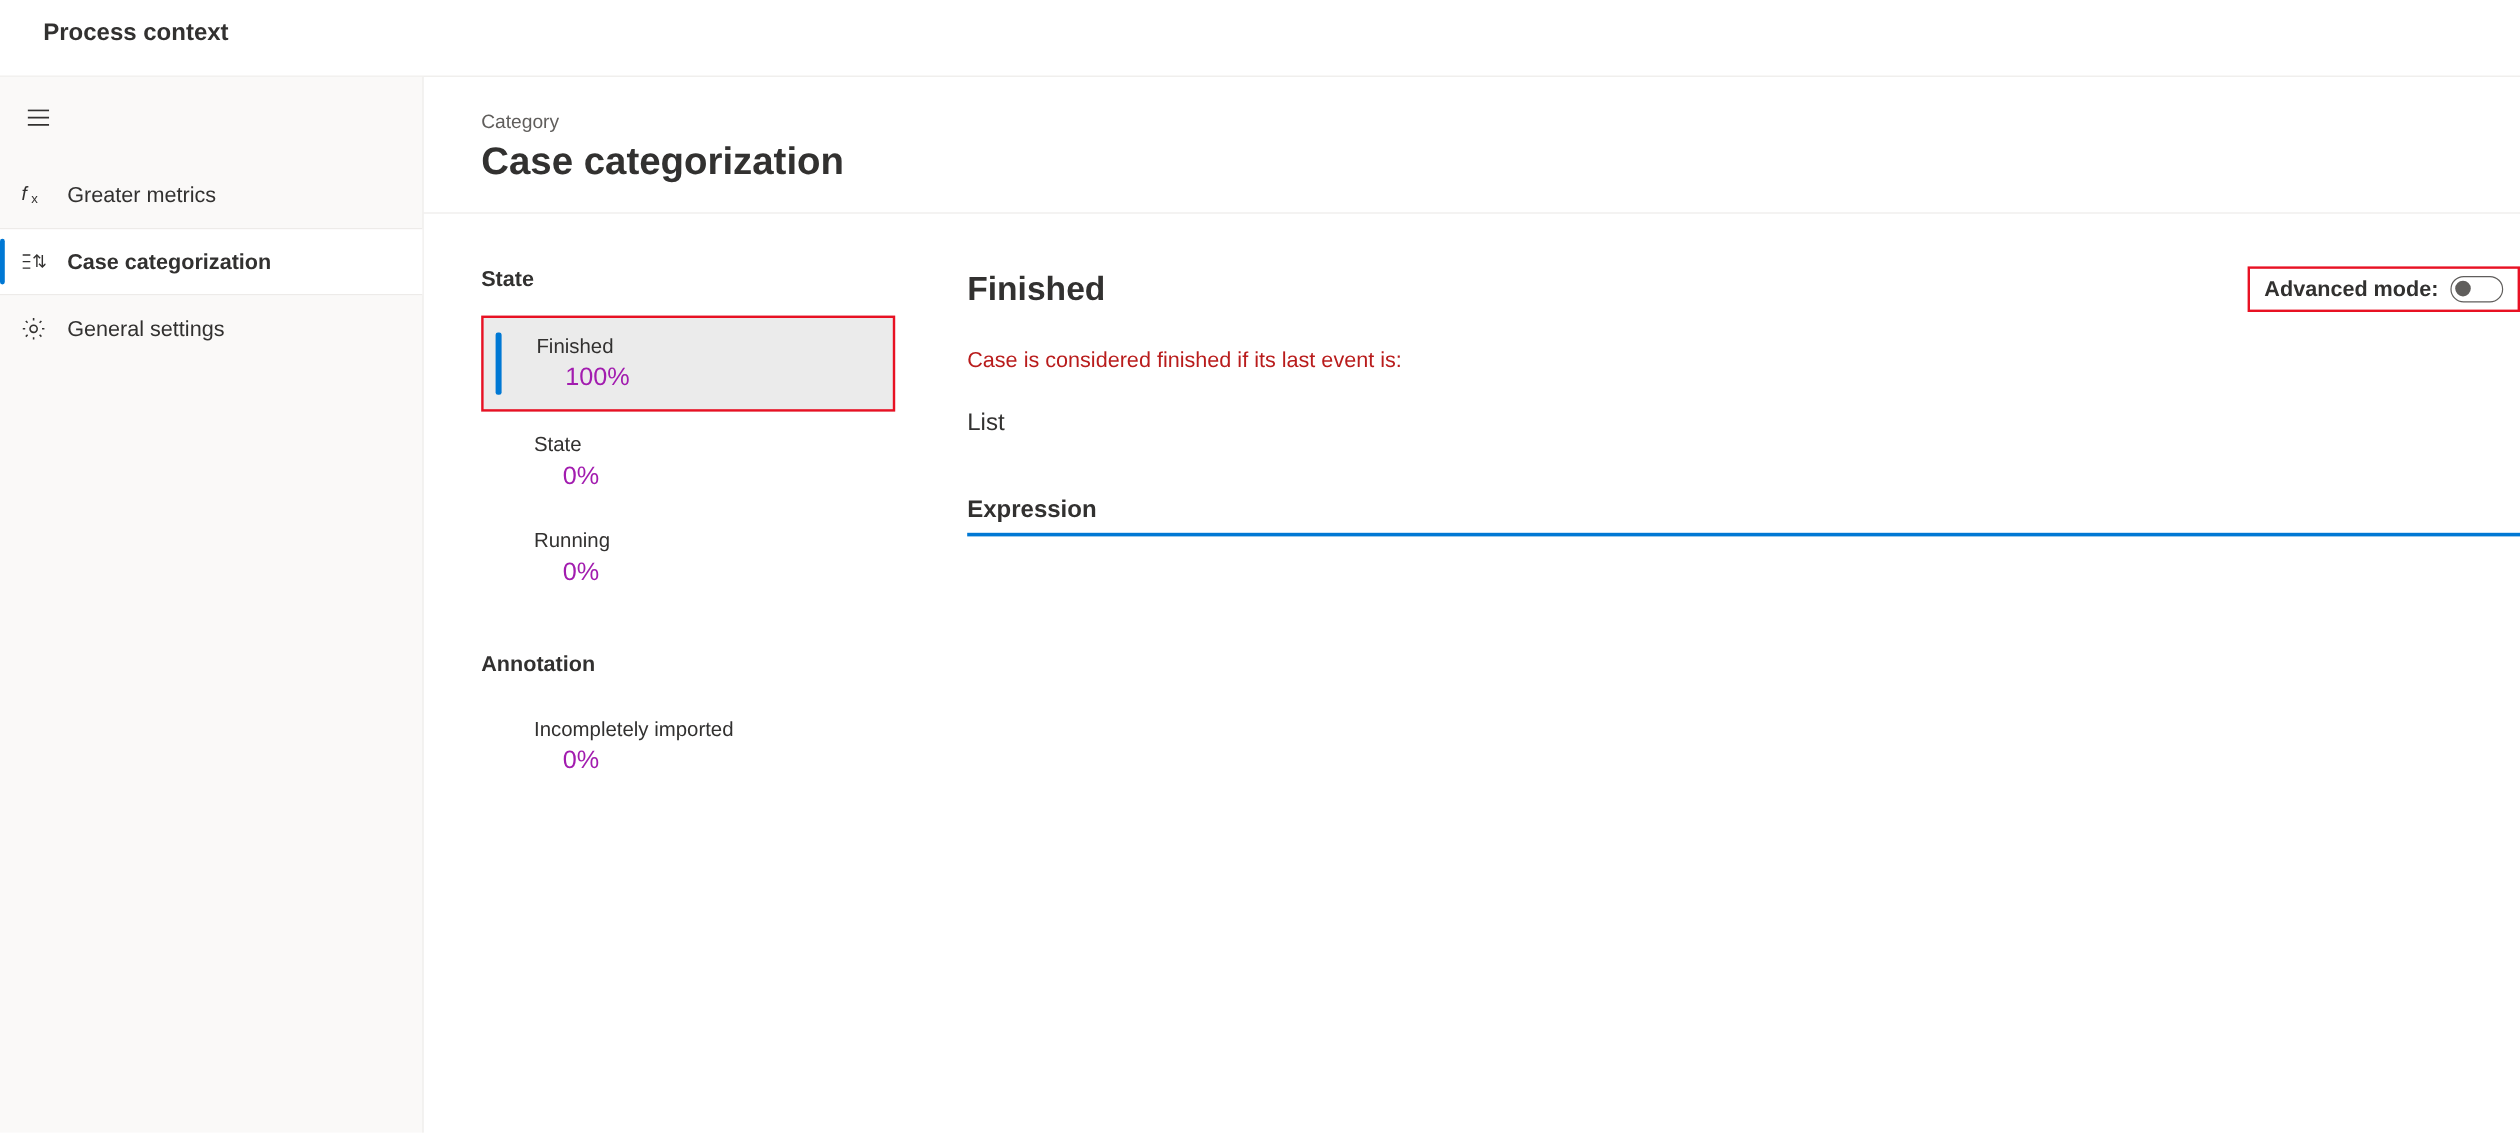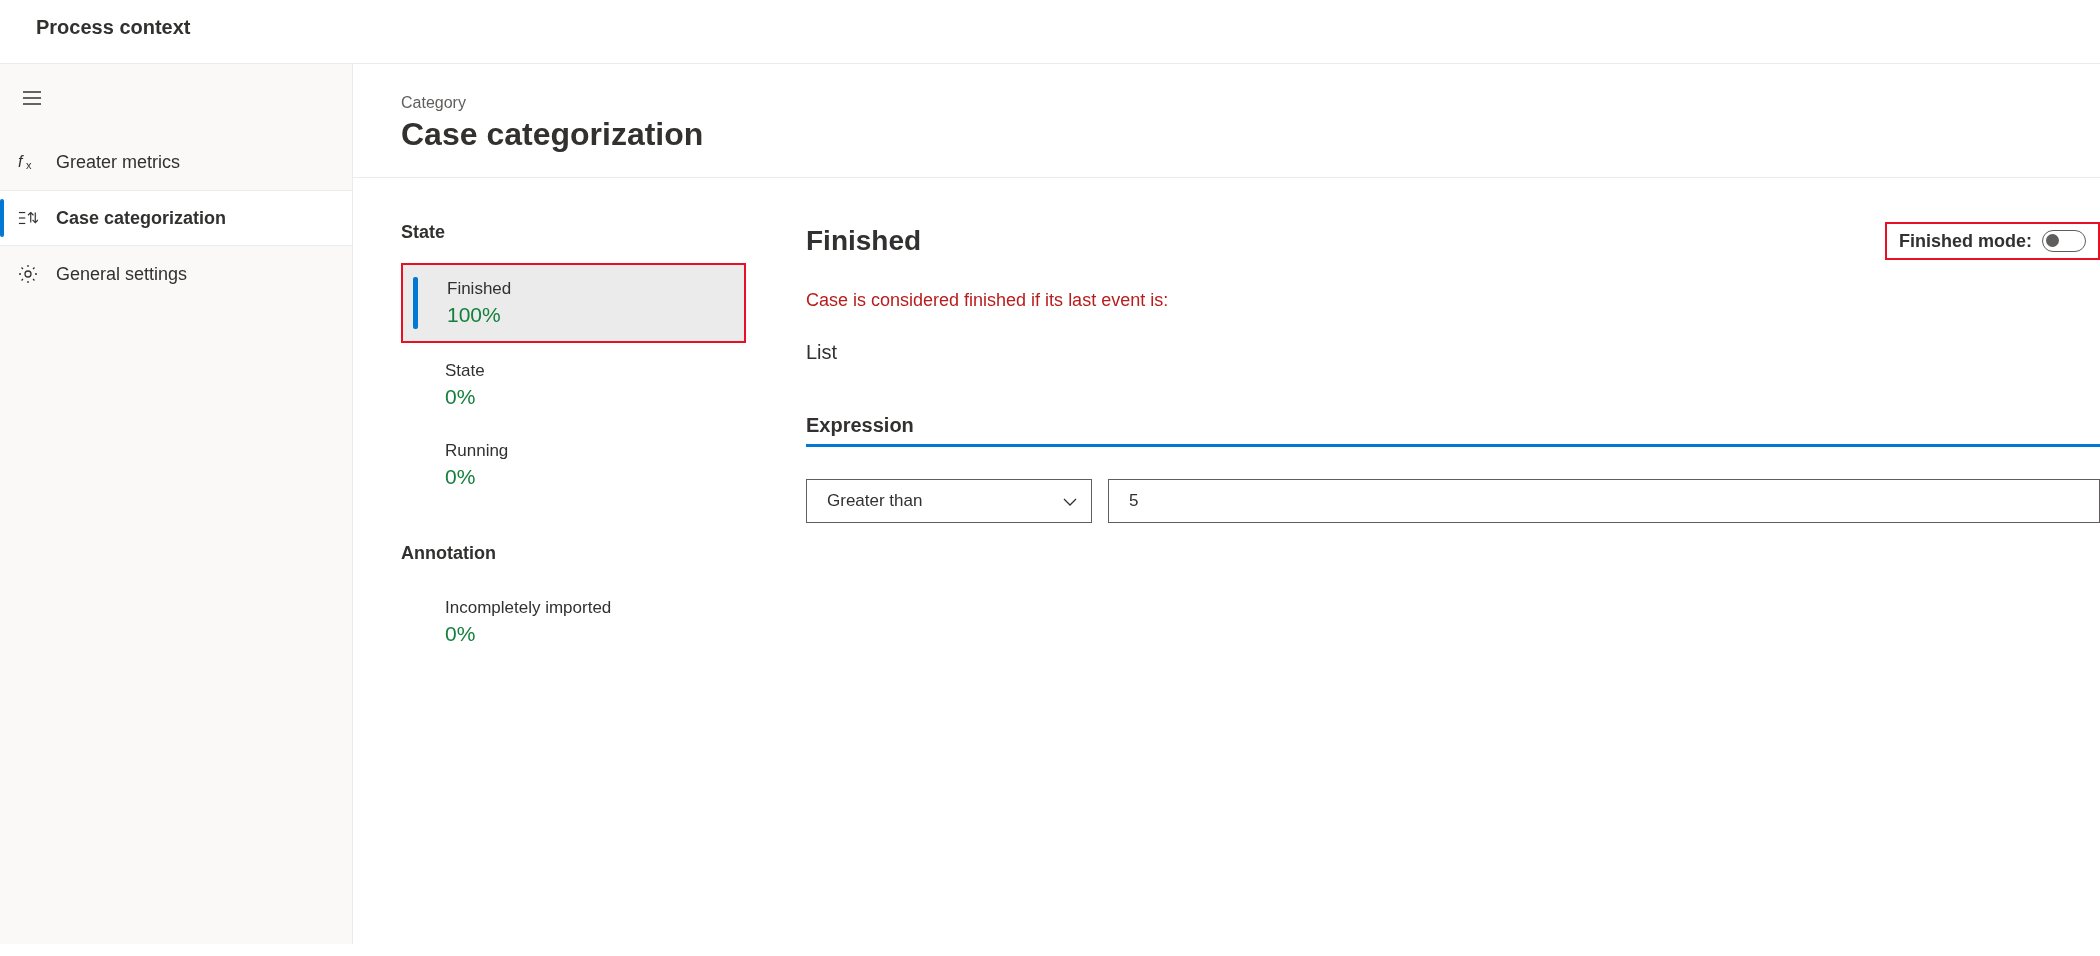--- a/index.html
+++ b/index.html
@@ -126,21 +126,22 @@
     background: #0078d4;
     border-radius: 2px;
   }
   .state-name {
     font-size: 17px;
     color: #323130;
     margin-bottom: 4px;
   }
   .state-value {
     font-size: 21px;
-    color: #15803d;
+    color: #a21caf;
+    margin-left: 24px;
   }
   .annotation-section {
     margin-top: 40px;
   }
   .right-col {
     flex: 1;
   }
   .detail-header-row {
     display: flex;
     align-items: center;
@@ -328,41 +329,30 @@
             <div class="state-name">Incompletely imported</div>
             <div class="state-value">0%</div>
           </div>
         </div>
       </div>
 
       <div class="right-col">
         <div class="detail-header-row">
           <div class="detail-title">Finished</div>
           <div class="advanced-mode-wrap">
-            <span class="advanced-mode-label">Finished mode:</span>
+            <span class="advanced-mode-label">Advanced mode:</span>
             <div class="toggle">
               <div class="toggle-knob"></div>
             </div>
           </div>
         </div>
 
         <div class="detail-desc">Case is considered finished if its last event is:</div>
 
         <div class="tabs">
           <div class="tab">List</div>
           <div class="tab active">Expression</div>
         </div>
 
-        <div class="filter-row">
-          <div class="select-wrap">
-            <span>Greater than</span>
-            <span class="chev">
-              <svg width="14" height="8" viewBox="0 0 14 8">
-                  <polyline points="1,1 7,7 13,1" fill="none" stroke="#323130" stroke-width="1.3"></polyline>
-                </svg>
-            </span>
-          </div>
-          <input class="value-input" value="5" style="">
-        </div>
       </div>
     </div>
   </div>
 </div>
 
 </body></html>

